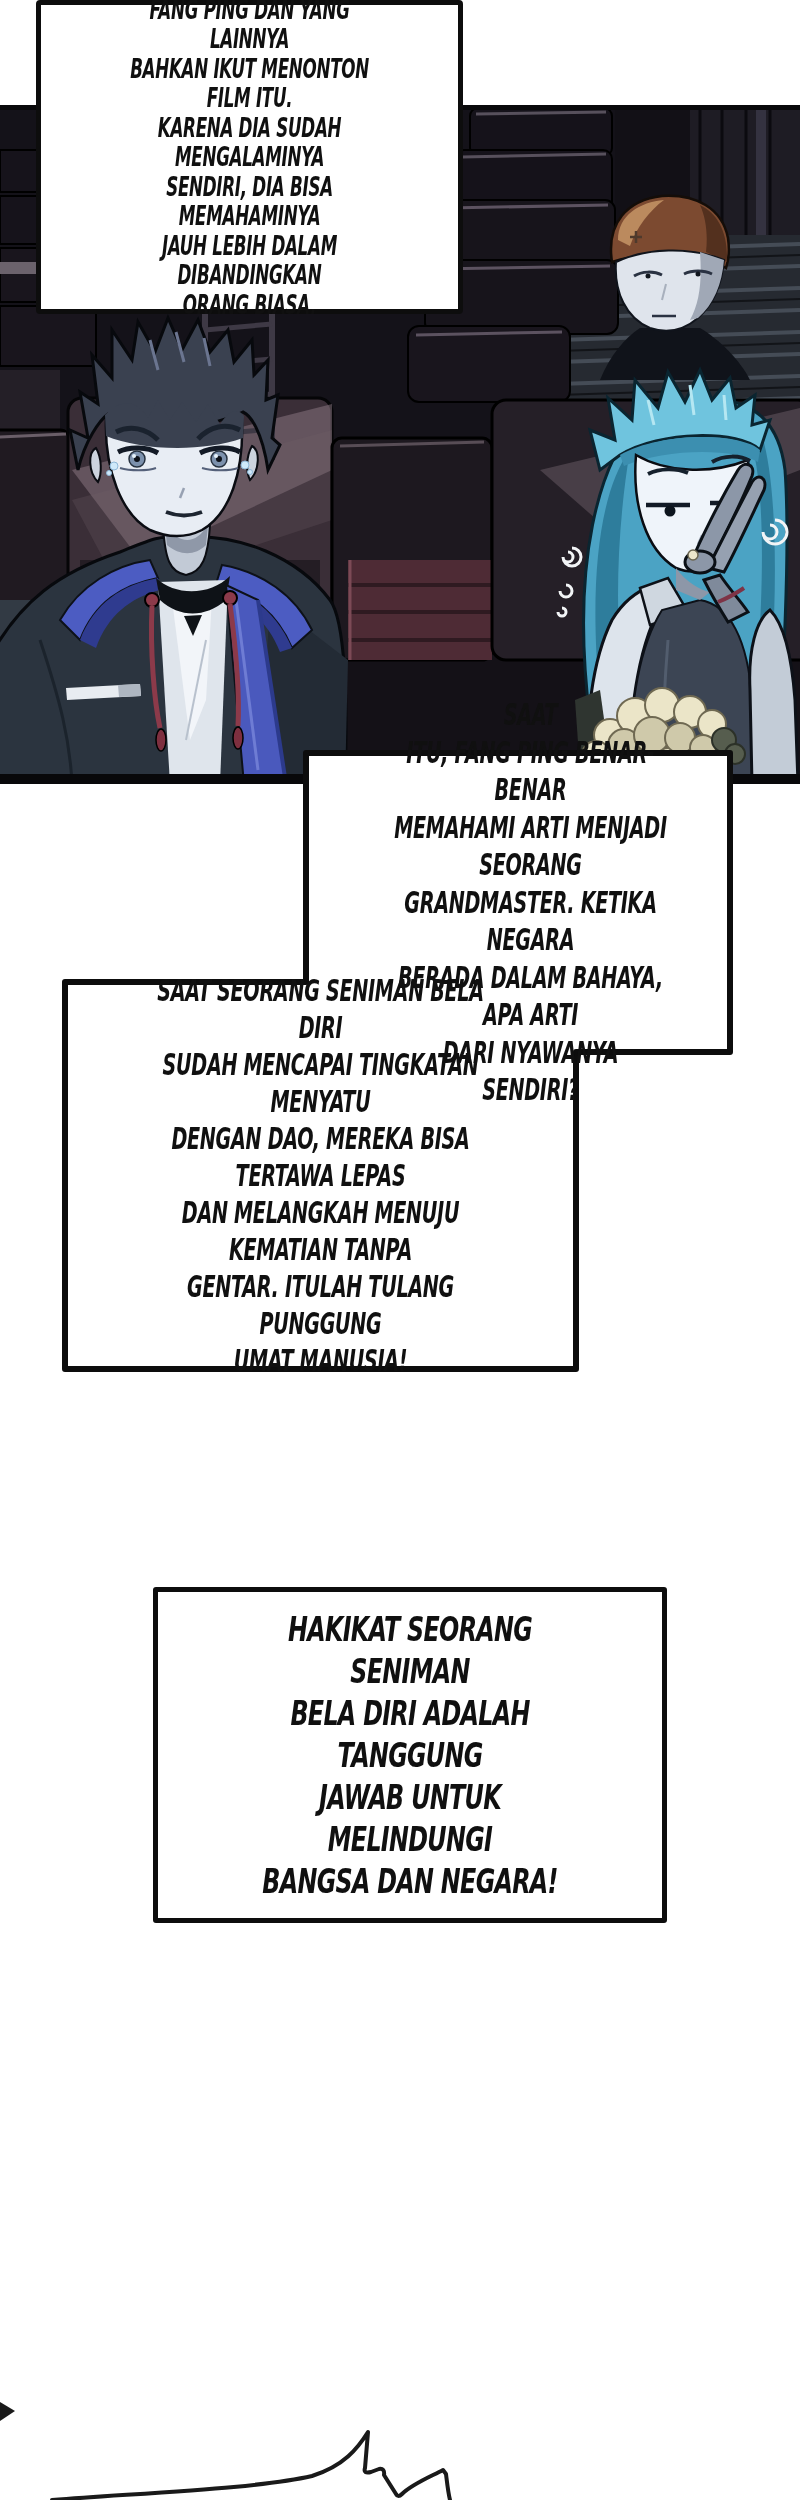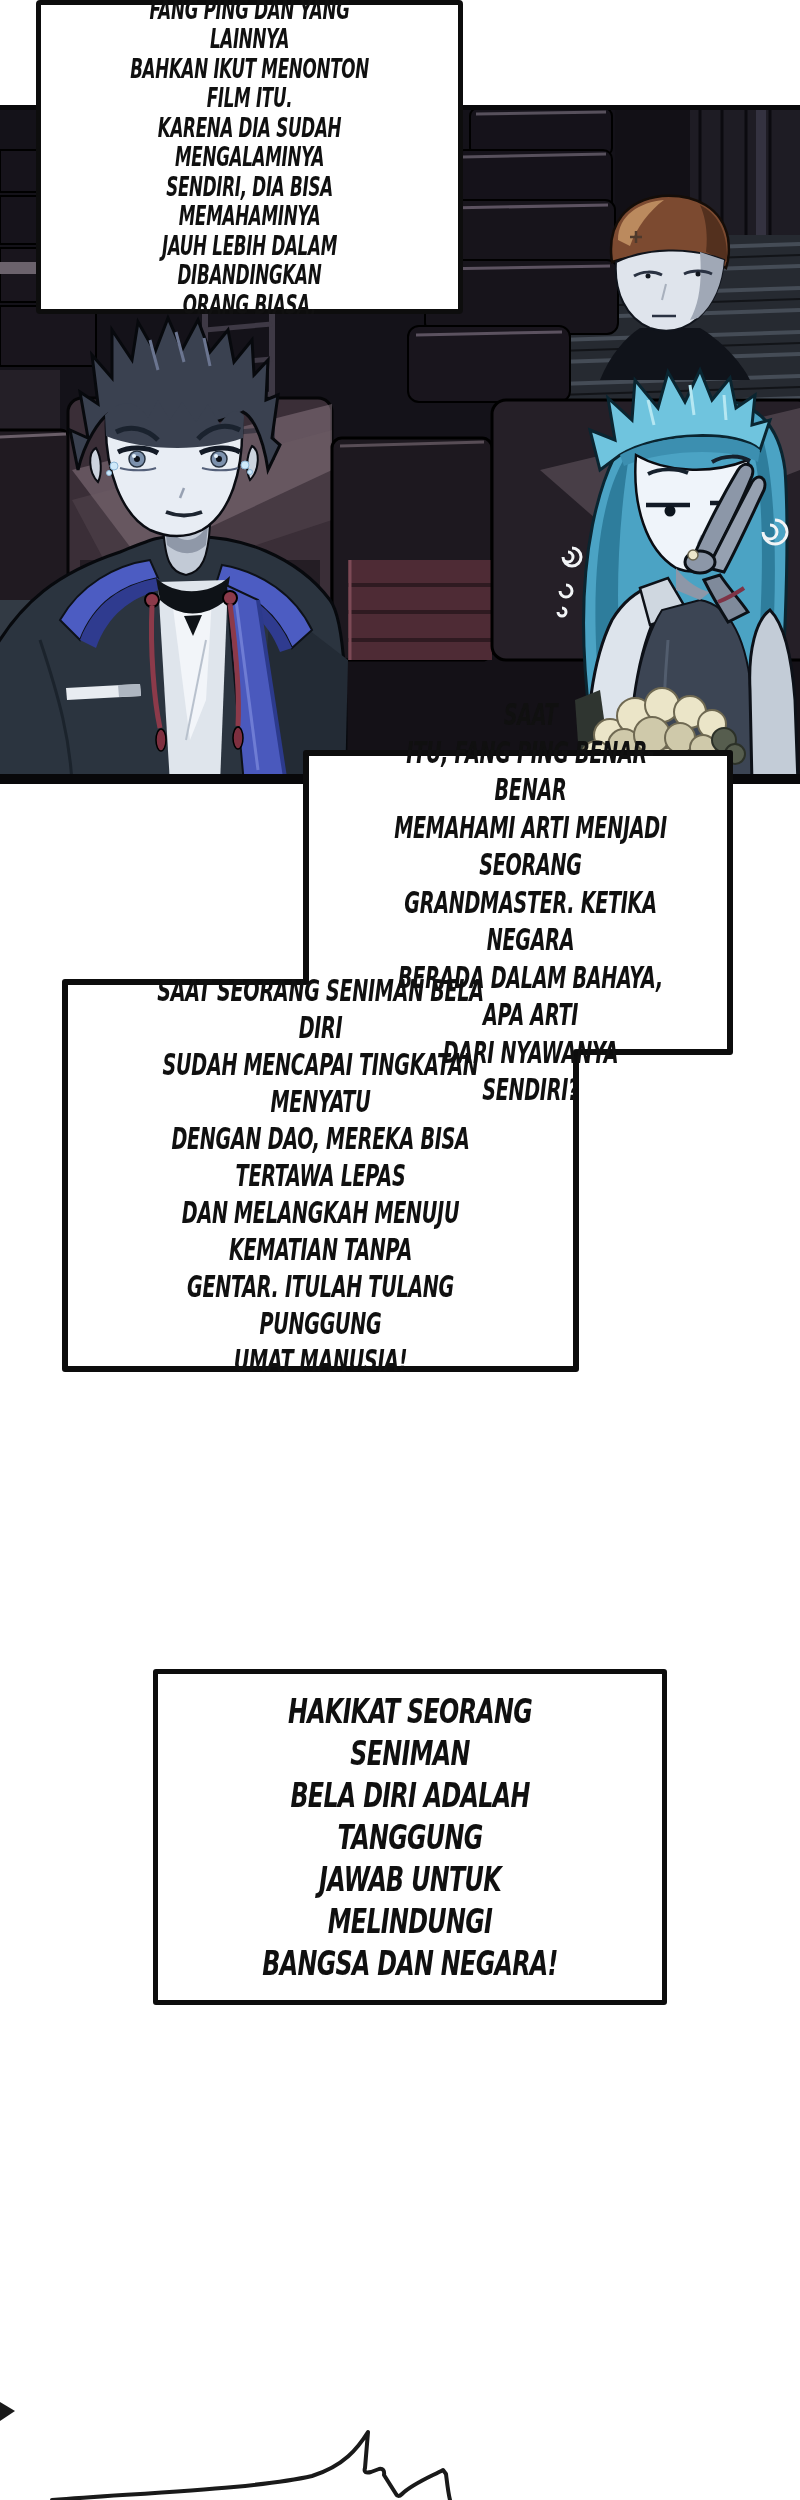--- a/index.html
+++ b/index.html
@@ -314,21 +314,21 @@
   </div>
   <div class="caption-overlay" style="left:62px;top:979px;width:517px;height:393px;">
     <div class="cap-text cap-md2">SAAT SEORANG SENIMAN BELA DIRI
 SUDAH MENCAPAI TINGKATAN MENYATU
 DENGAN DAO, MEREKA BISA TERTAWA LEPAS
 DAN MELANGKAH MENUJU KEMATIAN TANPA
 GENTAR. ITULAH TULANG PUNGGUNG
 UMAT MANUSIA!</div>
   </div>
 
-  <div class="caption-box" style="left:153px;top:1669px;width:514px;height:336px;border-radius:3px;">
+  <div class="caption-box" style="left:153px;top:1587px;width:514px;height:336px;border-radius:3px;">
     <div class="cap-text cap-lg">HAKIKAT SEORANG SENIMAN
 BELA DIRI ADALAH TANGGUNG
 JAWAB UNTUK MELINDUNGI
 BANGSA DAN NEGARA!</div>
   </div>
 
   <svg class="squiggle-svg" viewBox="0 2395 800 105">
     <path d="M0,2402 L15,2411 L0,2421 Z" fill="#1a1a1a"></path>
     <path d="M52,2500 C160,2492 260,2488 312,2476 C344,2466 358,2448 368,2432 L365,2468
              Q363,2474 371,2472 L379,2469 Q385,2468 384,2475 L396,2494 Q398,2498 402,2494

